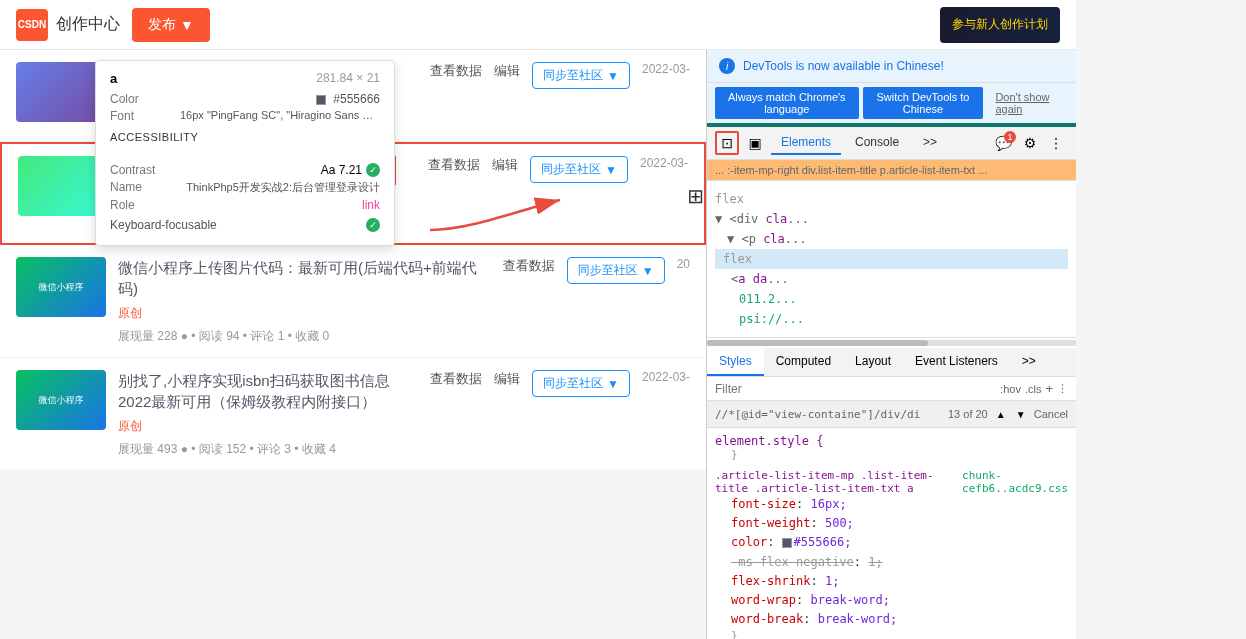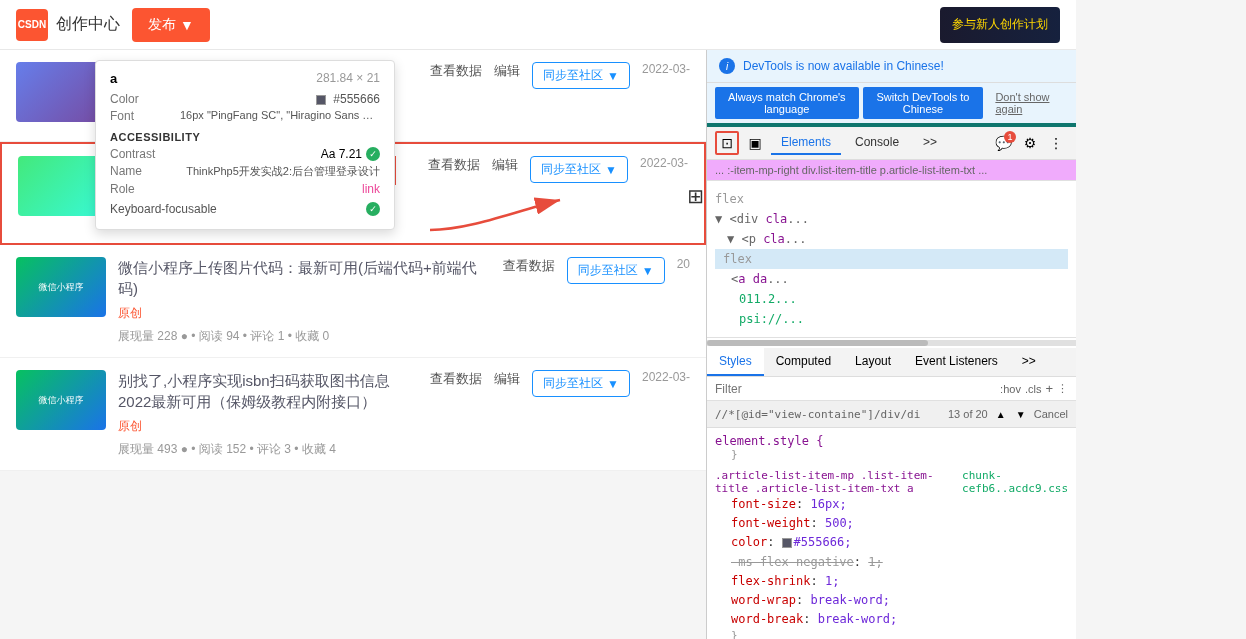--- a/index.html
+++ b/index.html
@@ -36,40 +36,40 @@
     .article-meta { font-size: 12px; color: #999; display: flex; gap: 8px; flex-wrap: wrap; }
     .article-actions { display: flex; align-items: flex-start; gap: 12px; margin-left: auto; flex-shrink: 0; }
     .sync-btn { border: 1px solid #1890ff; color: #1890ff; background: white; border-radius: 4px; padding: 4px 10px; font-size: 12px; cursor: pointer; display: flex; align-items: center; gap: 4px; }
     .action-link { font-size: 13px; color: #555; cursor: pointer; }
     .date-text { font-size: 12px; color: #999; }
 
     
     .tooltip-box { position: absolute; top: -10px; left: 100px; background: white; border: 1px solid #ddd; border-radius: 4px; padding: 10px 14px; box-shadow: 0 4px 12px rgba(0,0,0,0.15); z-index: 100; width: 300px; font-size: 12px; }
     .tooltip-row { display: flex; justify-content: space-between; margin-bottom: 3px; color: #555; }
     .tooltip-label { color: #777; }
-    .tooltip-section { font-weight: 700; color: #333; margin: 8px 0 4px; font-size: 11px; text-transform: uppercase; letter-spacing: 0.5px; }
+    .tooltip-section { font-weight: 400; color: #333; margin: 8px 0 20px; font-size: 11px; text-transform: uppercase; letter-spacing: 0.5px; }
     .tooltip-row-full { display: flex; justify-content: space-between; align-items: center; margin-bottom: 3px; }
     .contrast-val { display: flex; align-items: center; gap: 4px; }
     .check-circle { width: 14px; height: 14px; background: #27ae60; border-radius: 50%; display: flex; align-items: center; justify-content: center; color: white; font-size: 9px; }
     .role-link { color: #ec4899; }
 
     
     .devtools-notification { background: #e8f4fd; padding: 8px 12px; font-size: 12px; color: #1a73e8; display: flex; align-items: center; gap: 8px; border-bottom: 1px solid #ddd; }
     .info-icon { width: 16px; height: 16px; background: #1a73e8; border-radius: 50%; color: white; display: flex; align-items: center; justify-content: center; font-size: 10px; font-style: italic; flex-shrink: 0; }
     .devtools-notif-btns { display: flex; gap: 4px; padding: 4px 8px; background: #e8f4fd; border-bottom: 4px solid #0f766e; }
     .notif-btn { padding: 4px 8px; border: none; border-radius: 2px; font-size: 11px; cursor: pointer; font-weight: 500; }
     .notif-btn.blue { background: #1a73e8; color: white; }
     .notif-btn.blue2 { background: #1a73e8; color: white; }
     .notif-link { font-size: 11px; color: #666; padding: 4px 8px; cursor: pointer; text-decoration: underline; }
     .devtools-toolbar { display: flex; align-items: center; padding: 4px 8px; border-bottom: 1px solid #ddd; gap: 4px; background: #f3f3f3; }
     .devtools-tab { padding: 4px 10px; font-size: 12px; color: #333; cursor: pointer; border-bottom: 2px solid transparent; }
     .devtools-tab.active { border-bottom: 2px solid #1a73e8; color: #1a73e8; }
     .devtools-icon-btn { width: 24px; height: 24px; display: flex; align-items: center; justify-content: center; cursor: pointer; border-radius: 2px; font-size: 14px; }
     .red-border-btn { border: 2px solid #e74c3c; }
-    .devtools-breadcrumb { padding: 4px 8px; font-size: 11px; color: #666; background: #f0abfc; border-bottom: 1px solid #e0e0e0; white-space: nowrap; overflow: hidden; text-overflow: ellipsis; }
+    .devtools-breadcrumb { padding: 4px 8px; font-size: 11px; color: #666; background: #fdba74; border-bottom: 1px solid #e0e0e0; white-space: nowrap; overflow: hidden; text-overflow: ellipsis; }
     .elements-tree { padding: 8px; font-size: 12px; font-family: monospace; color: #333; flex: none; border-bottom: 1px solid #e0e0e0; }
     .tree-line { padding: 1px 0; line-height: 1.5; color: #666; }
     .tree-key { color: #881391; }
     .tree-highlight { background: #d4e9f7; }
     .styles-filter-bar { display: flex; align-items: center; padding: 4px 8px; border-bottom: 1px solid #e0e0e0; gap: 4px; }
     .filter-input { flex: 1; border: none; outline: none; font-size: 12px; background: transparent; }
     .styles-section { padding: 6px 8px; font-size: 12px; font-family: monospace; overflow-y: auto; flex: 1; }
     .style-rule { margin-bottom: 8px; }
     .style-selector { color: #881391; font-weight: 500; }
     .style-source { color: #1a6; font-size: 11px; float: right; }

